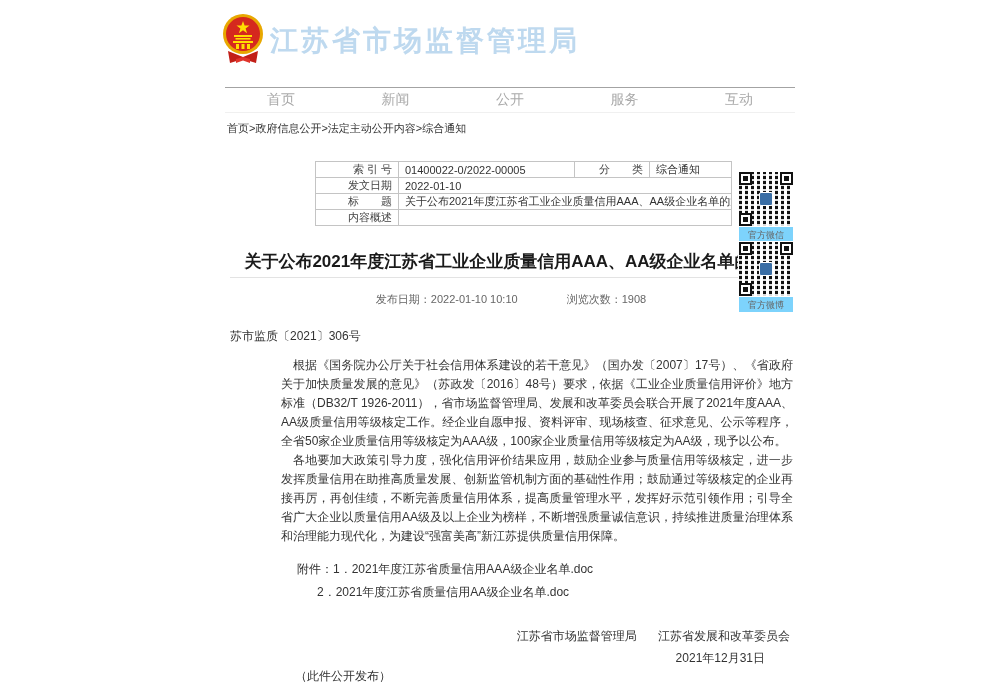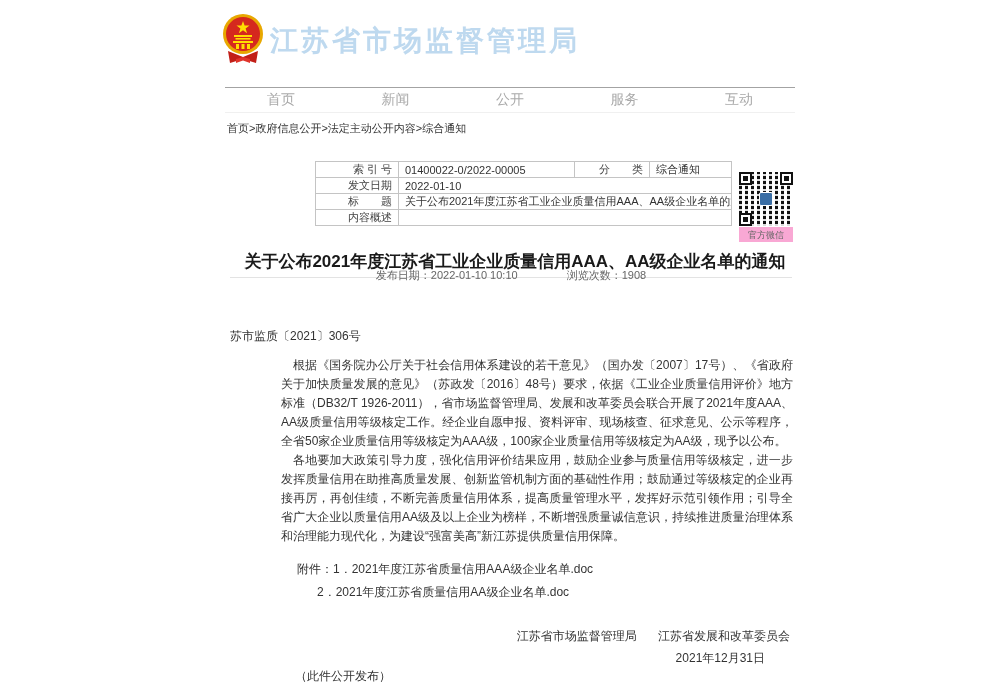--- a/index.html
+++ b/index.html
@@ -26,39 +26,39 @@
   .breadcrumb { position:absolute; left:227px; top:121px; font-size:11px; color:#333; }
 
   
   .meta-table { position:absolute; left:315px; top:161px; width:416px;
                 border-collapse:collapse; table-layout:fixed; font-size:11px; color:#333; }
   .meta-table td { border:1px solid #c4c4c4; height:16px; padding:0 6px;
                    overflow:hidden; white-space:nowrap; }
   .meta-table td.lbl { text-align:right; color:#444; }
 
   
-  .qr-block { position:absolute; width:54px; text-align:center; z-index:5; background:#f9a8d4; }
+  .qr-block { position:absolute; width:54px; text-align:center; z-index:5; background:#7dd3fc; }
   .qr-wechat { left:739px; top:172px; }
   .qr-weibo  { left:739px; top:242px; }
   .qr-box { position:relative; width:54px; height:54px; background:
       repeating-linear-gradient(0deg, rgba(255,255,255,.85) 0 2px, transparent 2px 5px),
       repeating-linear-gradient(90deg, #111 0 3px, #fff 3px 6px);
       outline:1px solid #fff; }
   .fp { position:absolute; width:13px; height:13px; border:2px solid #111; background:#fff; }
   .fp::after { content:""; position:absolute; left:2px; top:2px; width:5px; height:5px; background:#111; }
   .fp.tl { left:0; top:0; } .fp.tr { right:0; top:0; } .fp.bl { left:0; bottom:0; }
   .qr-center { position:absolute; left:20px; top:20px; width:14px; height:14px;
                background:#3a6ea5; border:1px solid #fff; border-radius:2px; }
   .qr-label { font-size:9px; color:#666; margin-top:3px; white-space:nowrap; }
 
   
   .article-title { position:absolute; left:235px; top:250px; width:560px; text-align:center;
                    font-size:17px; font-weight:bold; color:#1a1a1a; white-space:nowrap; }
   .title-divider { position:absolute; left:230px; top:277px; width:562px; border-top:1px solid #e3e3e3; }
-  .article-meta { position:absolute; left:230px; top:268px; width:562px; text-align:center;
+  .article-meta { position:absolute; left:230px; top:292px; width:562px; text-align:center;
                   font-size:11px; color:#666; }
   .article-meta .part { display:inline-block; margin:0 46px 0 0; }
   .article-meta .part:last-child { margin:0; }
   .doc-number { position:absolute; left:230px; top:328px; width:562px; text-align:left;
                 font-size:12px; color:#333; }
 
   .article-body { position:absolute; left:281px; top:356px; width:512px;
                   font-size:12px; color:#333; line-height:19px; text-align:justify; }
   .salutation { text-indent:1.5em; }
   .para { text-indent:1em; }
@@ -139,20 +139,29 @@
 
   <div class="qr-block qr-wechat">
     <div class="qr-box">
       <span class="fp tl"></span>
         <span class="fp tr"></span>
         <span class="fp bl"></span>
       <span class="qr-center"></span>
     </div>
     <div class="qr-label">官方微信</div>
   </div>
+  <div class="qr-block qr-weibo">
+    <div class="qr-box">
+      <span class="fp tl"></span>
+        <span class="fp tr"></span>
+        <span class="fp bl"></span>
+      <span class="qr-center"></span>
+    </div>
+    <div class="qr-label">官方微博</div>
+  </div>
 
   <div class="article-title">关于公布2021年度江苏省工业企业质量信用AAA、AA级企业名单的通知</div>
   <div class="title-divider"></div>
 
   <div class="article-meta">
     <span class="part">
       <span>发布日期：</span><span>2022-01-10 10:10</span>
     </span>
     <span class="part">
       <span>浏览次数：</span><span>1908</span>

